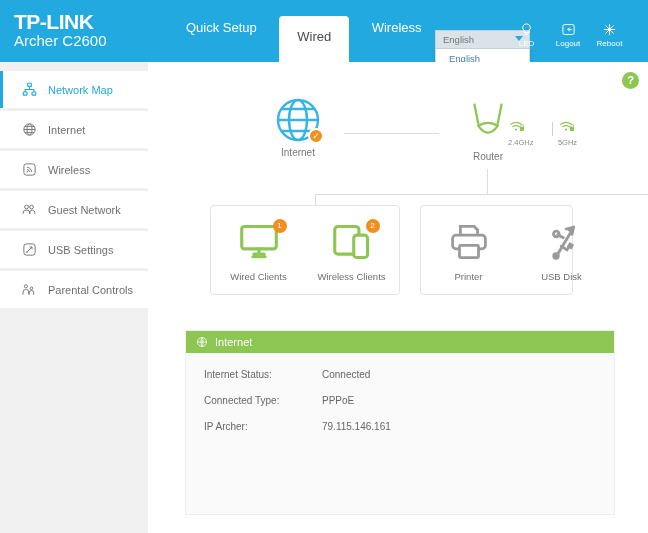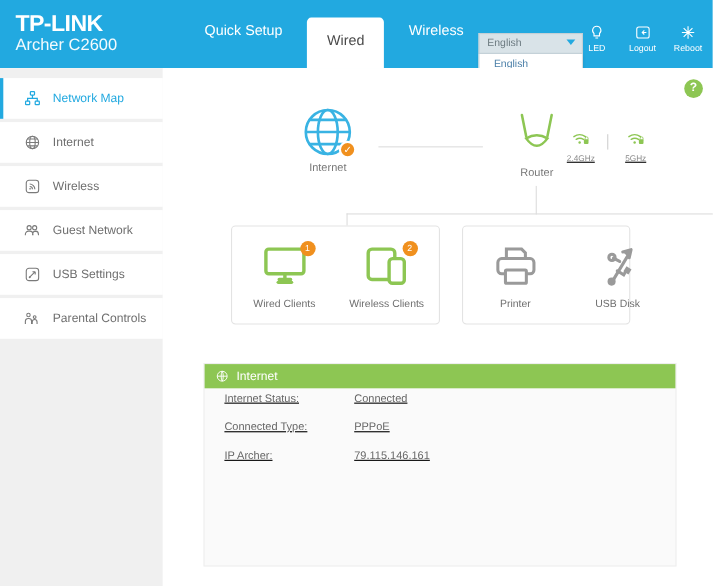--- a/index.html
+++ b/index.html
@@ -58,21 +58,21 @@
   .lang-menu {
     width: 95px; background: #ffffff;
     border: 1px solid #d6dde0; border-top: none;
     box-shadow: 0 1px 3px rgba(0,0,0,.12);
   }
   .lang-option {
     font-size: 9.5px; color: #4a7fa8; line-height: 20px;
     height: 20px; padding-left: 13px; cursor: pointer;
   }
 
-  .head-icons { position: absolute; right: 4px; top: 22px; }
+  .head-icons { position: absolute; right: 20px; top: 22px; }
   .head-icon {
     display: inline-block; width: 37px; text-align: center;
     color: #ffffff; cursor: pointer; vertical-align: top;
   }
   .head-icon svg { display: block; margin: 0 auto; }
   .head-icon .lbl { font-size: 8px; line-height: 11px; margin-top: 1px; }
 
   
   .body-area {
     position: absolute; left: 0; top: 62px;
@@ -130,21 +130,21 @@
   .badge-check {
     position: absolute; right: -2px; bottom: 0px;
     width: 16px; height: 16px; border-radius: 50%;
     background: #f0901e; border: 2px solid #ffffff;
     color: #ffffff; font-size: 9px; line-height: 13px; text-align: center;
   }
 
   .node-router { left: 300px; top: 12px; width: 80px; }
 
   .wifi-group { position: absolute; left: 360px; top: 35px; width: 95px; }
-  .wifi-item { display: inline-block; width: 40px; text-align: center; vertical-align: top; text-decoration: underline; }
+  .wifi-item { display: inline-block; width: 40px; text-align: left; vertical-align: top; }
   .wifi-lbl { font-size: 7.5px; color: #8a8a8a; margin-top: 1px; }
   .wifi-sep {
     display: inline-block; width: 1px; height: 14px;
     background: #cfcfcf; vertical-align: top; margin-top: 3px;
   }
 
   .line-h {
     position: absolute; left: 196px; top: 49px;
     width: 95px; height: 1px; background: #dddddd;
   }
@@ -190,21 +190,21 @@
     background: #fafafa; border: 1px solid #eeeeee;
   }
   .panel-head {
     height: 22px; background: #8dc653;
     display: flex; align-items: center; padding-left: 10px;
   }
   .panel-head .ph-ico { color: #ffffff; display: flex; align-items: center; }
   .panel-title {
     font-size: 11px; color: #ffffff; margin-left: 7px;
   }
-  .panel-body { padding: 4px 0 0 18px; text-decoration: underline; }
+  .panel-body { padding: 16px 0 0 18px; }
   .prow { display: flex; margin-bottom: 15px; }
   .pk { width: 118px; font-size: 10px; color: #666666; }
   .pv { font-size: 10px; color: #666666; }
 </style>
 </head>
 <body>
 
 <div class="header">
 
   <div class="brand">

